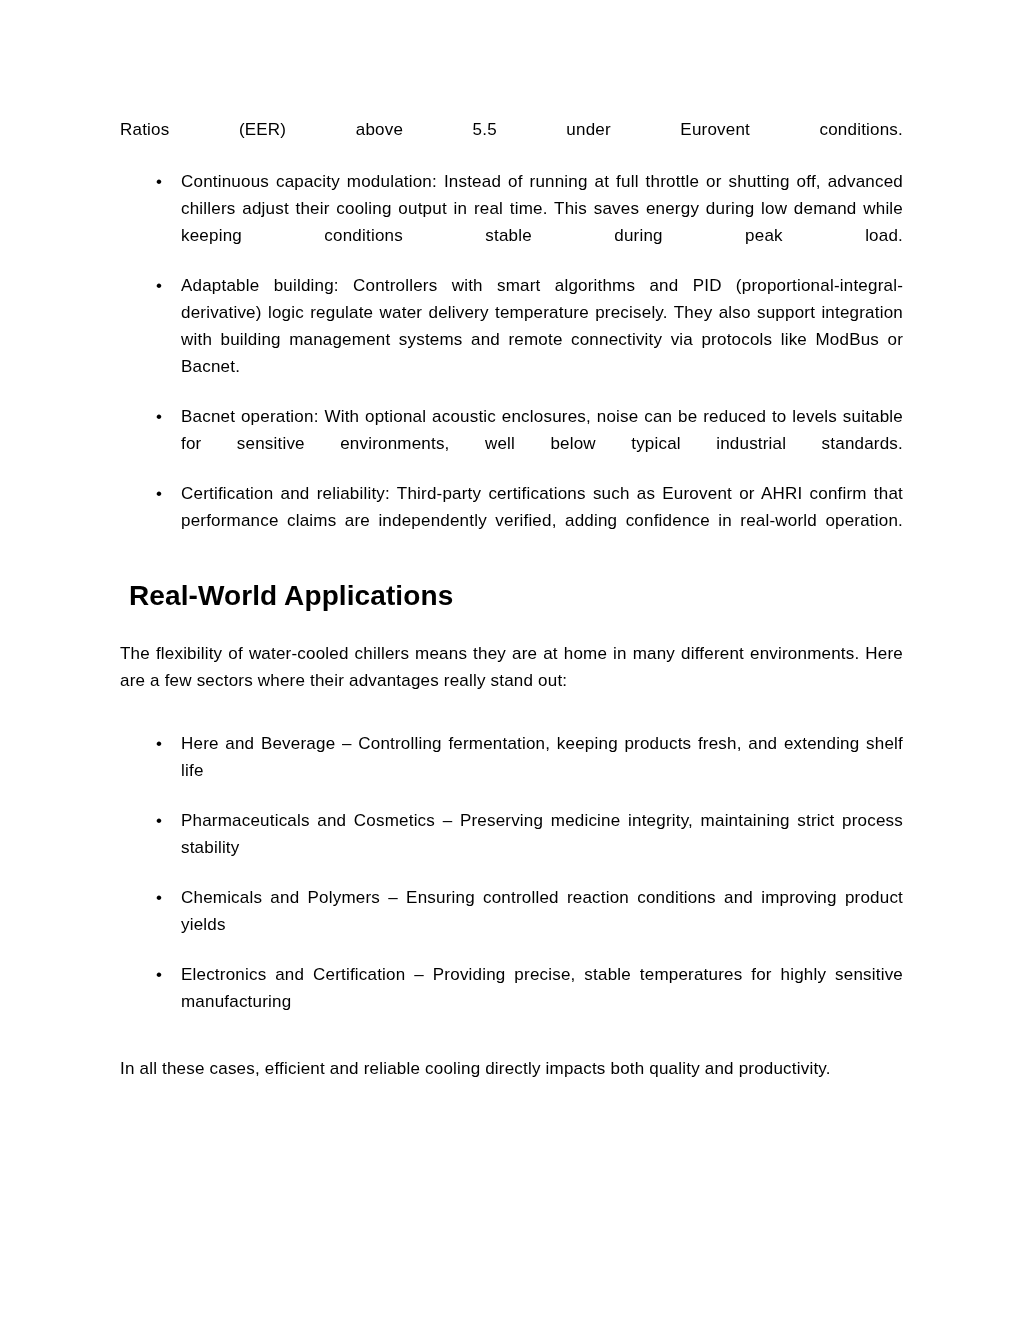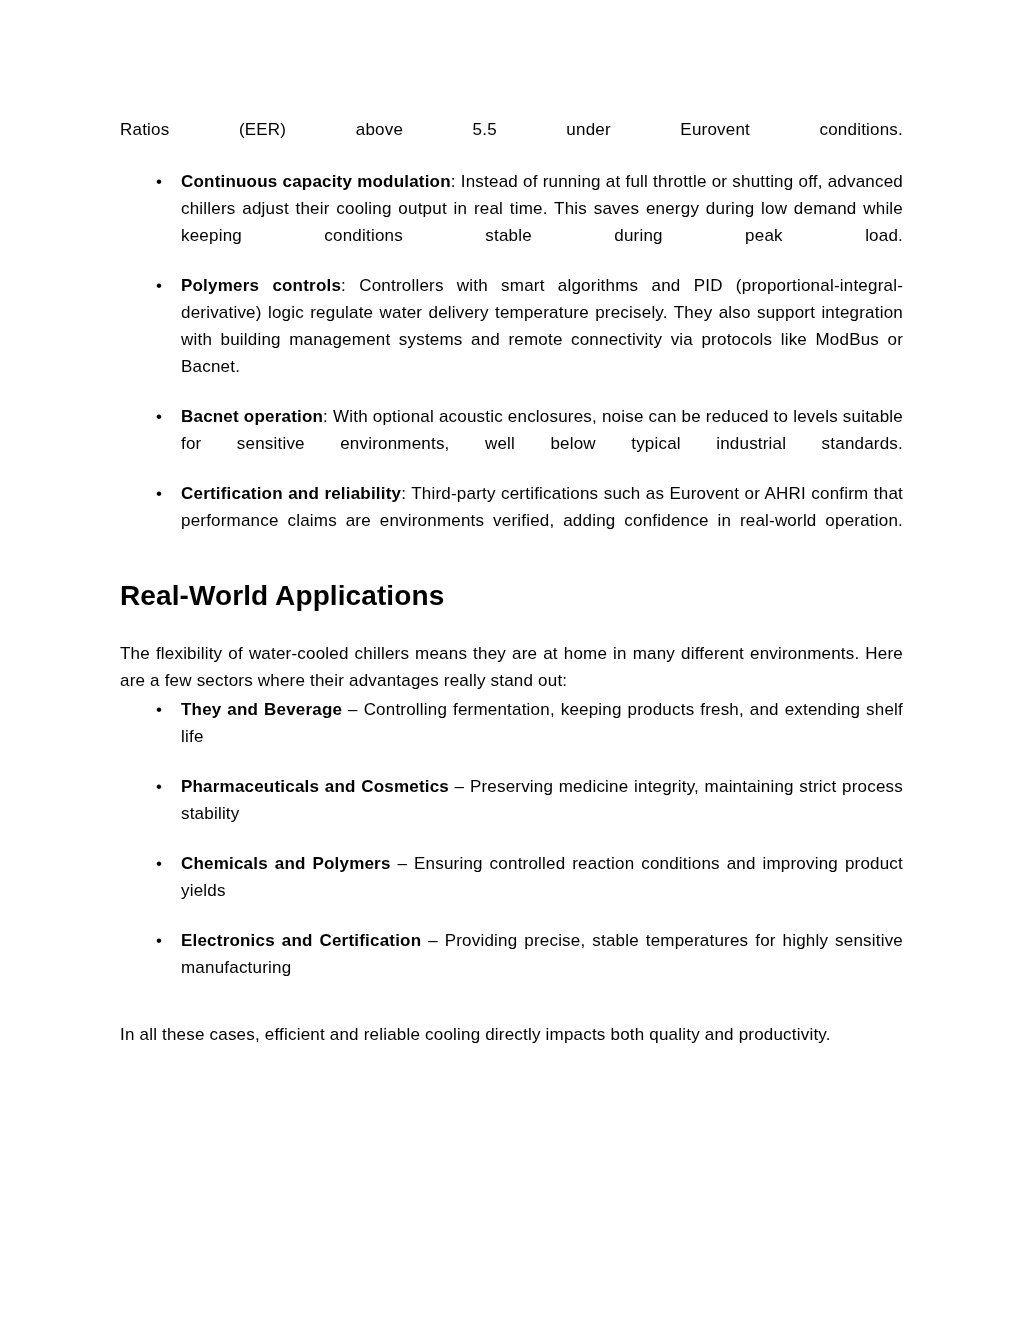--- a/index.html
+++ b/index.html
@@ -23,21 +23,21 @@
     letter-spacing: 0.2px;
   }
   .para {
     margin: 0 0 25px 0;
     text-align: justify;
   }
   .jlast {
     text-align-last: justify;
     -moz-text-align-last: justify;
   }
-  .para-tight { margin-bottom: 2px; }
+  .para-tight { margin-bottom: 36px; }
   .doc-list {
     list-style: none;
     margin: 0 0 25px 0;
     padding: 0 0 0 61px;
   }
   .doc-list li {
     position: relative;
     margin: 0 0 23px 0;
   }
   .doc-list li:last-child { margin-bottom: 0; }
@@ -46,67 +46,67 @@
     left: -25px;
     top: 0;
     text-align: left;
   }
   .li-text {
     margin: 0;
     text-align: justify;
     text-align-last: justify;
     -moz-text-align-last: justify;
   }
-  b, strong { font-weight: 700; }
+  b, strong { font-weight: 400; }
   .doc-heading {
     font-size: 28px;
     line-height: 36px;
     font-weight: 700;
     letter-spacing: 0.1px;
-    margin: 44px 0 26px 0;
+    margin: 44px 0 26px 9px;
     text-align: left;
     text-align-last: left;
   }
   .closing { margin-top: 40px; margin-bottom: 38px; }
   .heading-case { margin-top: 21px; }
 </style>
 </head>
 <body>
 
 <div class="page">
 
   <p class="para jlast">Ratios (EER) above 5.5 under Eurovent conditions.</p>
 
   <ul class="doc-list">
     <li>
       <span class="bullet">•</span>
       <p class="li-text"><b>Continuous capacity modulation</b><span>: Instead of running at full throttle or shutting off, advanced chillers adjust their cooling output in real time. This saves energy during low demand while keeping conditions stable during peak load.</span></p>
     </li>
     <li>
       <span class="bullet">•</span>
-      <p class="li-text"><b>Polymers controls</b><span>: Controllers with smart algorithms and PID (proportional-integral-derivative) logic regulate water delivery temperature precisely. They also support integration with building management systems and remote connectivity via protocols like ModBus or Bacnet.</span></p>
+      <p class="li-text"><b>Adaptable building</b><span>: Controllers with smart algorithms and PID (proportional-integral-derivative) logic regulate water delivery temperature precisely. They also support integration with building management systems and remote connectivity via protocols like ModBus or Bacnet.</span></p>
     </li>
     <li>
       <span class="bullet">•</span>
       <p class="li-text"><b>Bacnet operation</b><span>: With optional acoustic enclosures, noise can be reduced to levels suitable for sensitive environments, well below typical industrial standards.</span></p>
     </li>
     <li>
       <span class="bullet">•</span>
-      <p class="li-text"><b>Certification and reliability</b><span>: Third-party certifications such as Eurovent or AHRI confirm that performance claims are environments verified, adding confidence in real-world operation.</span></p>
+      <p class="li-text"><b>Certification and reliability</b><span>: Third-party certifications such as Eurovent or AHRI confirm that performance claims are independently verified, adding confidence in real-world operation.</span></p>
     </li>
   </ul>
 
   <h1 class="doc-heading">Real-World Applications</h1>
 
   <p class="para para-tight">The flexibility of water-cooled chillers means they are at home in many different environments. Here are a few sectors where their advantages really stand out:</p>
 
   <ul class="doc-list">
     <li>
       <span class="bullet">•</span>
-      <p class="li-text"><b>They and Beverage</b><span> – Controlling fermentation, keeping products fresh, and extending shelf life</span></p>
+      <p class="li-text"><b>Here and Beverage</b><span> – Controlling fermentation, keeping products fresh, and extending shelf life</span></p>
     </li>
     <li>
       <span class="bullet">•</span>
       <p class="li-text"><b>Pharmaceuticals and Cosmetics</b><span> – Preserving medicine integrity, maintaining strict process stability</span></p>
     </li>
     <li>
       <span class="bullet">•</span>
       <p class="li-text"><b>Chemicals and Polymers</b><span> – Ensuring controlled reaction conditions and improving product yields</span></p>
     </li>
     <li>

